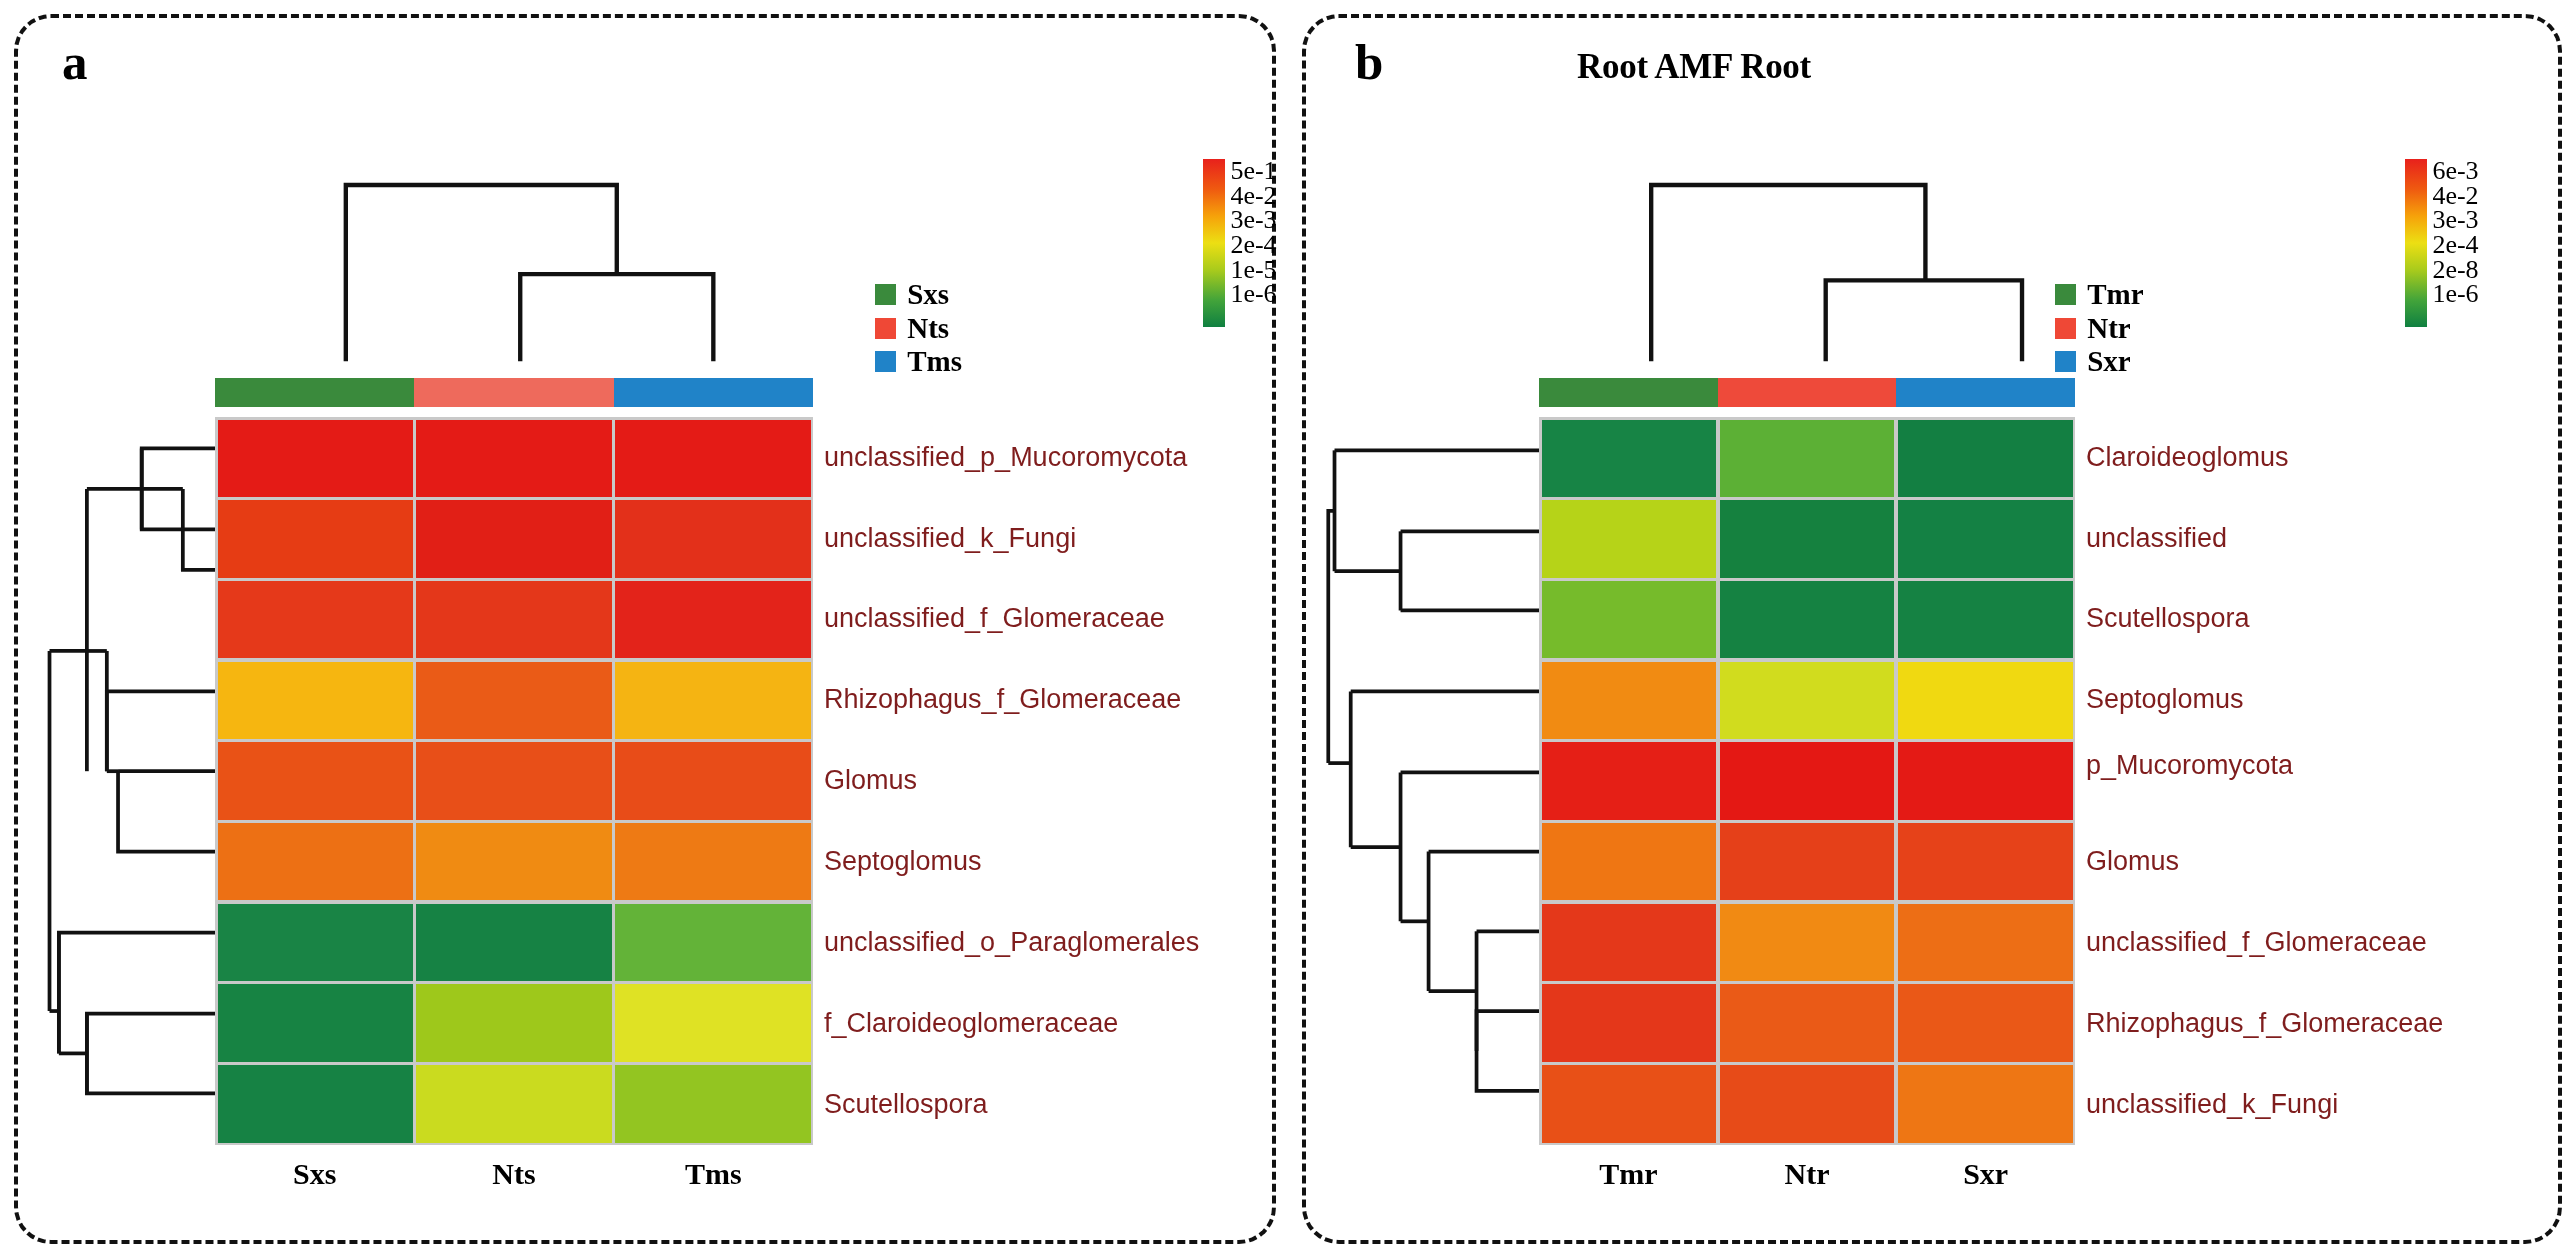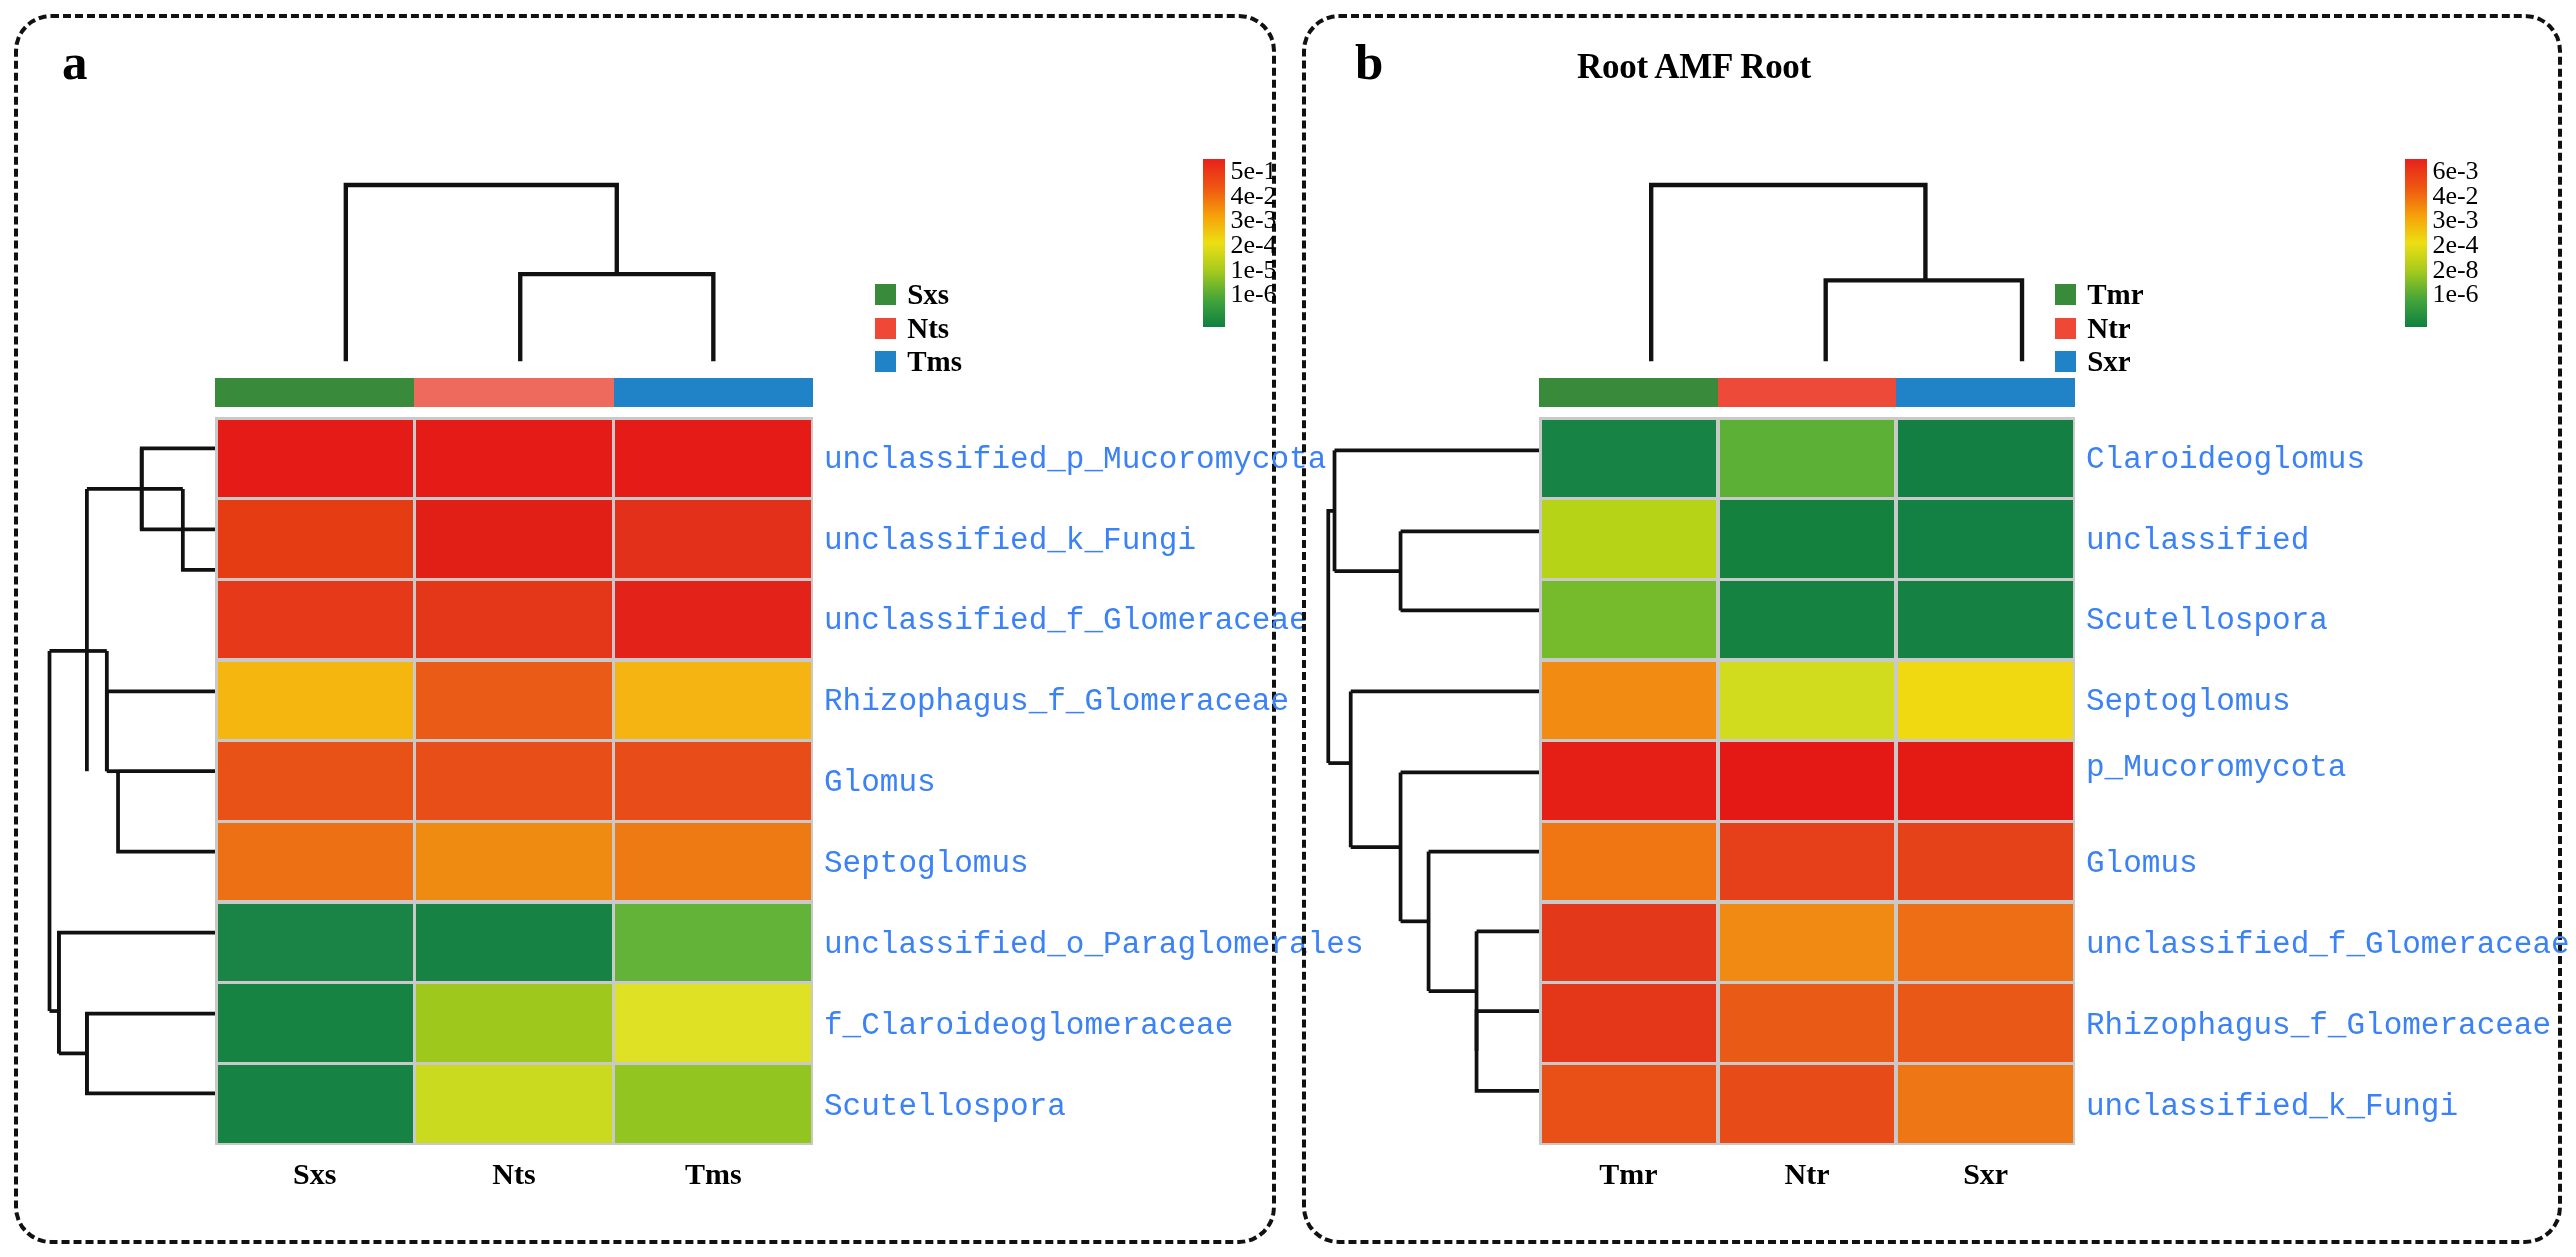--- a/index.html
+++ b/index.html
@@ -63,25 +63,25 @@
     position:absolute;
     display:grid;
     grid-template-columns:repeat(3, 1fr);
   }
   .colbar-seg { height:100%; }
 
   
   .rowlabels { position:absolute; }
   .rowlabel {
     position:absolute;
-    font-size:31px;
-    color:#3b82f6;
+    font-size:27px;
+    color:#7f1d1d;
     white-space:nowrap;
     line-height:1;
-    font-family:Liberation Mono, monospace;
+    font-family:Liberation Sans, sans-serif;
   }
 
   
   .collabels { position:absolute; display:grid; grid-template-columns:repeat(3,1fr); }
   .collabel {
     text-align:center;
     font-weight:bold;
     font-size:30px;
     color:#000;
     font-family:"Liberation Serif", serif;

